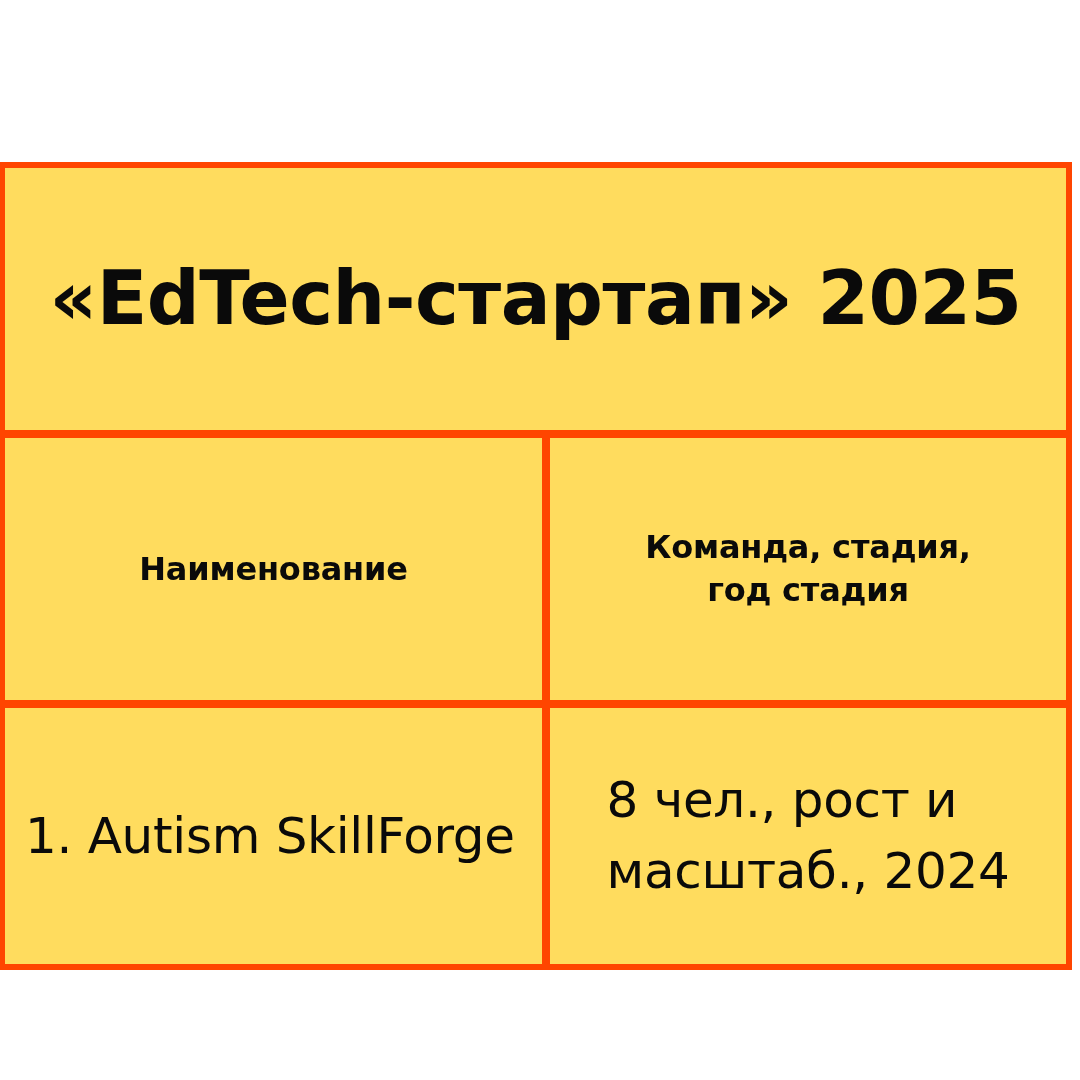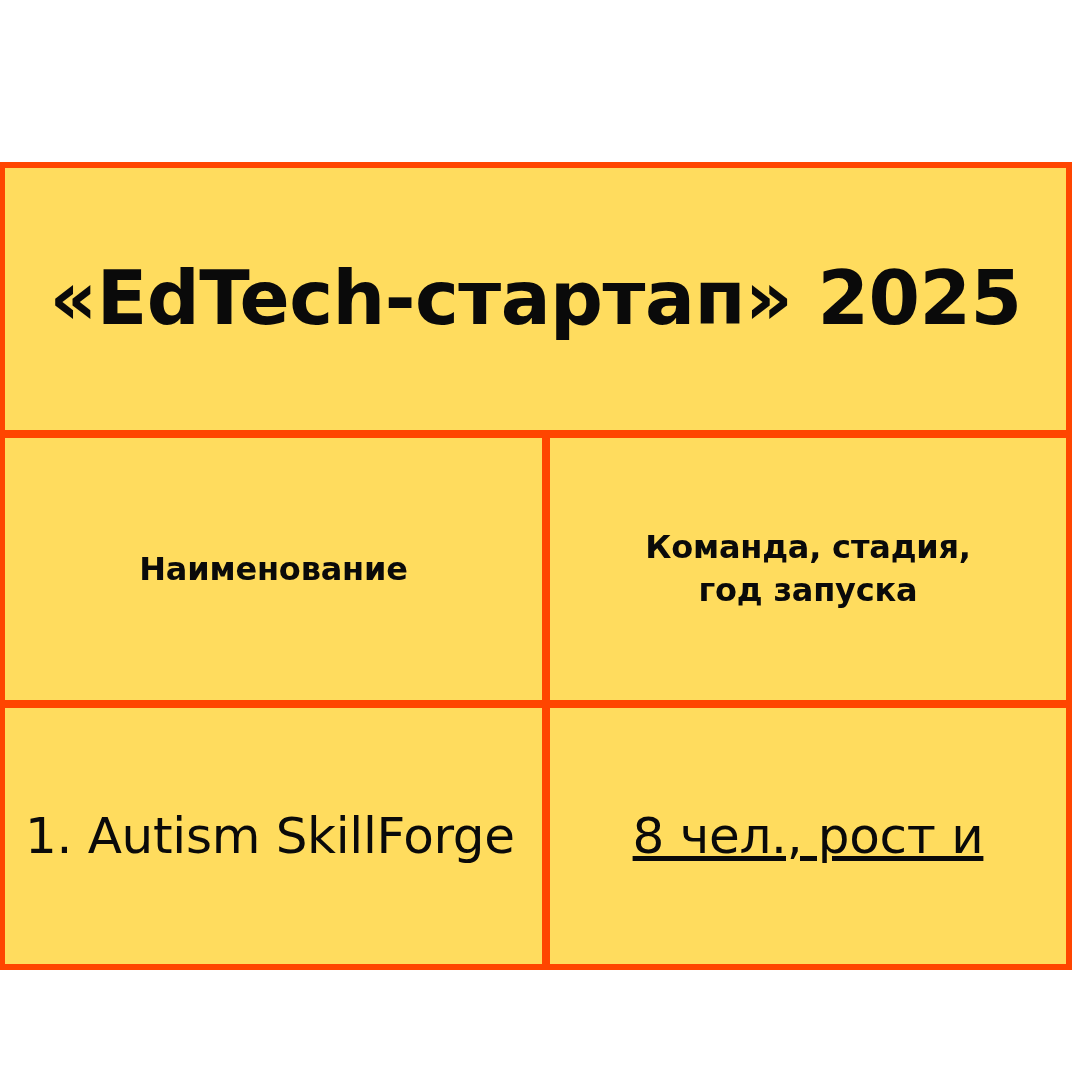--- a/index.html
+++ b/index.html
@@ -108,45 +108,44 @@
     font-weight: 400;
     line-height: 1.42;
     letter-spacing: -0.3px;
   }
   .data-text.left {
     text-align: left;
     white-space: nowrap;
   }
   .data-text.center {
     text-align: left;
-    text-decoration: underline;
   }
 </style>
 </head>
 <body style="background: rgb(255, 255, 255);">
 
 <div id="table-root" style="border-color: rgb(255, 69, 0); background: rgb(255, 220, 94);">
 
   <div class="t-row row-title">
     <div class="t-cell cell-title" style="background: rgb(255, 220, 94); color: rgb(10, 10, 10);">
       <span class="title-text">«EdTech-стартап» 2025</span>
     </div>
   </div>
 
   <div class="t-row row-header" style="border-top-color: rgb(255, 69, 0);">
     <div class="t-cell cell-header col-left" style="background: rgb(255, 220, 94); color: rgb(10, 10, 10); border-radius: 6px;">
       <span class="header-text">Наименование</span>
     </div>
     <div class="t-cell cell-header col-right" style="border-left-color: rgb(255, 69, 0); background: rgb(255, 220, 94); color: rgb(10, 10, 10);">
-      <span class="header-text"><span>Команда, стадия,</span><br><span>год запуска</span></span>
+      <span class="header-text"><span>Команда, стадия,</span><br><span>год стадия</span></span>
     </div>
   </div>
 
   <div class="t-row row-data" style="border-top-color: rgb(255, 69, 0);">
     <div class="t-cell cell-data-left col-left" style="background: rgb(255, 220, 94); color: rgb(10, 10, 10);">
       <span class="data-text left">1. Autism SkillForge</span>
     </div>
     <div class="t-cell cell-data-right col-right" style="border-left-color: rgb(255, 69, 0); background: rgb(255, 220, 94); color: rgb(10, 10, 10);">
-      <span class="data-text center"><span>8 чел., рост и</span><br></span>
+      <span class="data-text center"><span>8 чел., рост и</span><br><span>масштаб., 2024</span></span>
     </div>
   </div>
 
 </div>
 
 </body></html>

